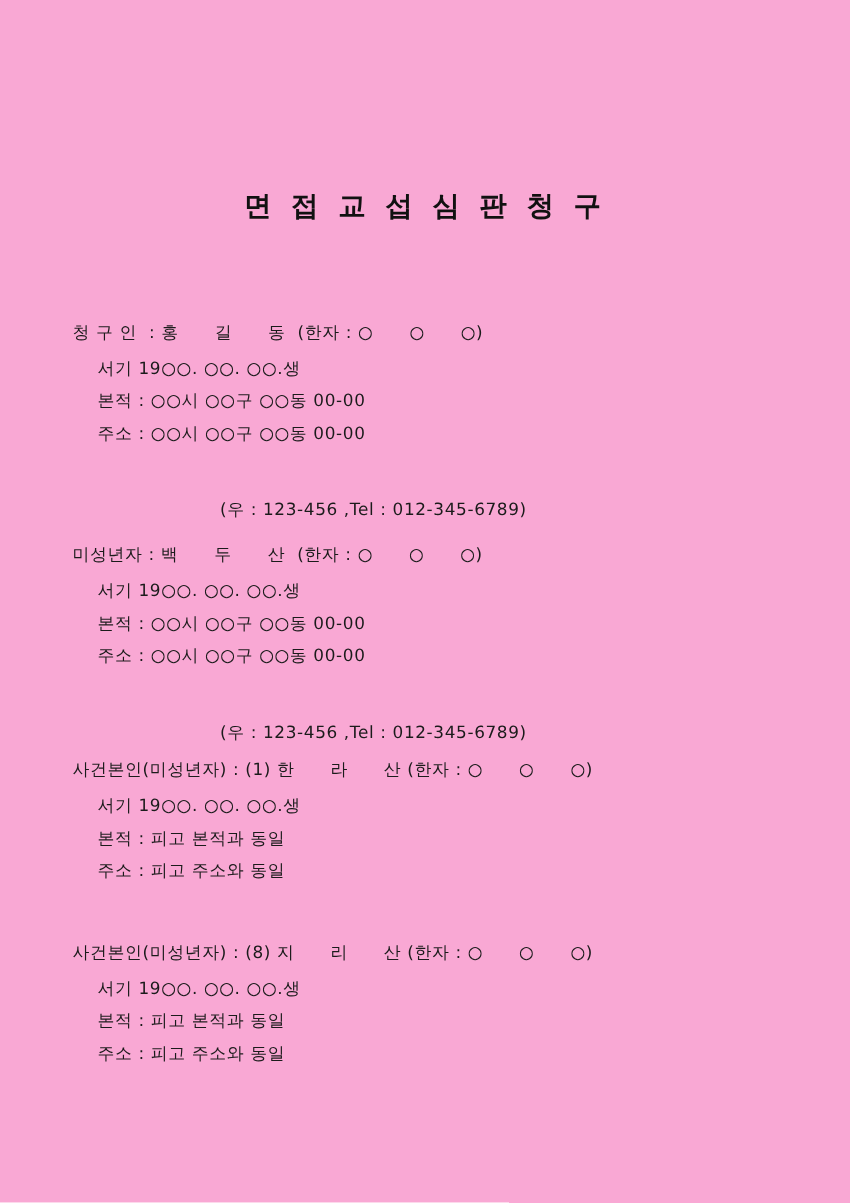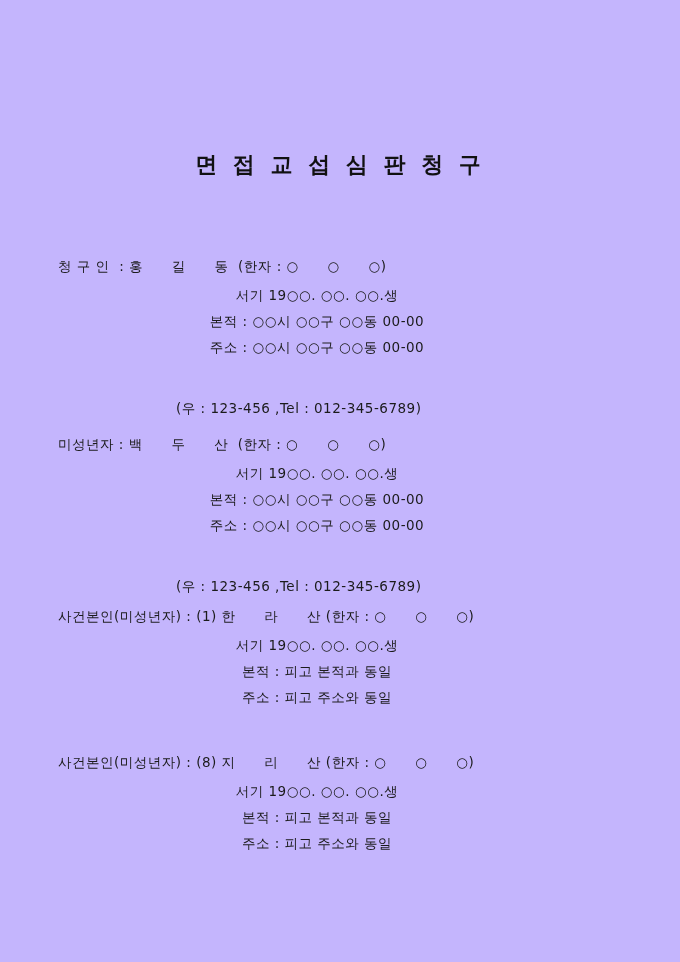--- a/index.html
+++ b/index.html
@@ -5,21 +5,21 @@
 <style>
   html, body {
     margin: 0;
     padding: 0;
     background: #ffffff;
   }
   .page {
     position: relative;
     width: 680px;
     height: 962px;
-    background: #c4b5fd;
+    background: #f9a8d4;
     font-family: "DejaVu Sans", "Liberation Sans", sans-serif;
     color: #1b1b1b;
     overflow: hidden;
   }
   .doc-title {
     position: absolute;
     top: 150px;
     left: 0;
     width: 100%;
     margin: 0;
@@ -36,21 +36,21 @@
     width: 556px;
   }
   .line {
     white-space: pre;
     font-size: 13.5px;
     line-height: 26px;
     letter-spacing: 0.5px;
     color: #1b1b1b;
   }
   .header-line   { margin-left: 58px;  margin-bottom: 3px; }
-  .detail-line   { margin-left: 78px; text-align: center; }
+  .detail-line   { margin-left: 78px; }
   .postal-line   { margin-left: 176px; margin-top: 35px; }
 
   .section-claimant   { top: 253px; }
   .section-respondent { top: 431px; }
   .section-minor-1    { top: 603px; }
   .section-minor-2    { top: 749px; }
 </style>
 </head>
 <body>
 

